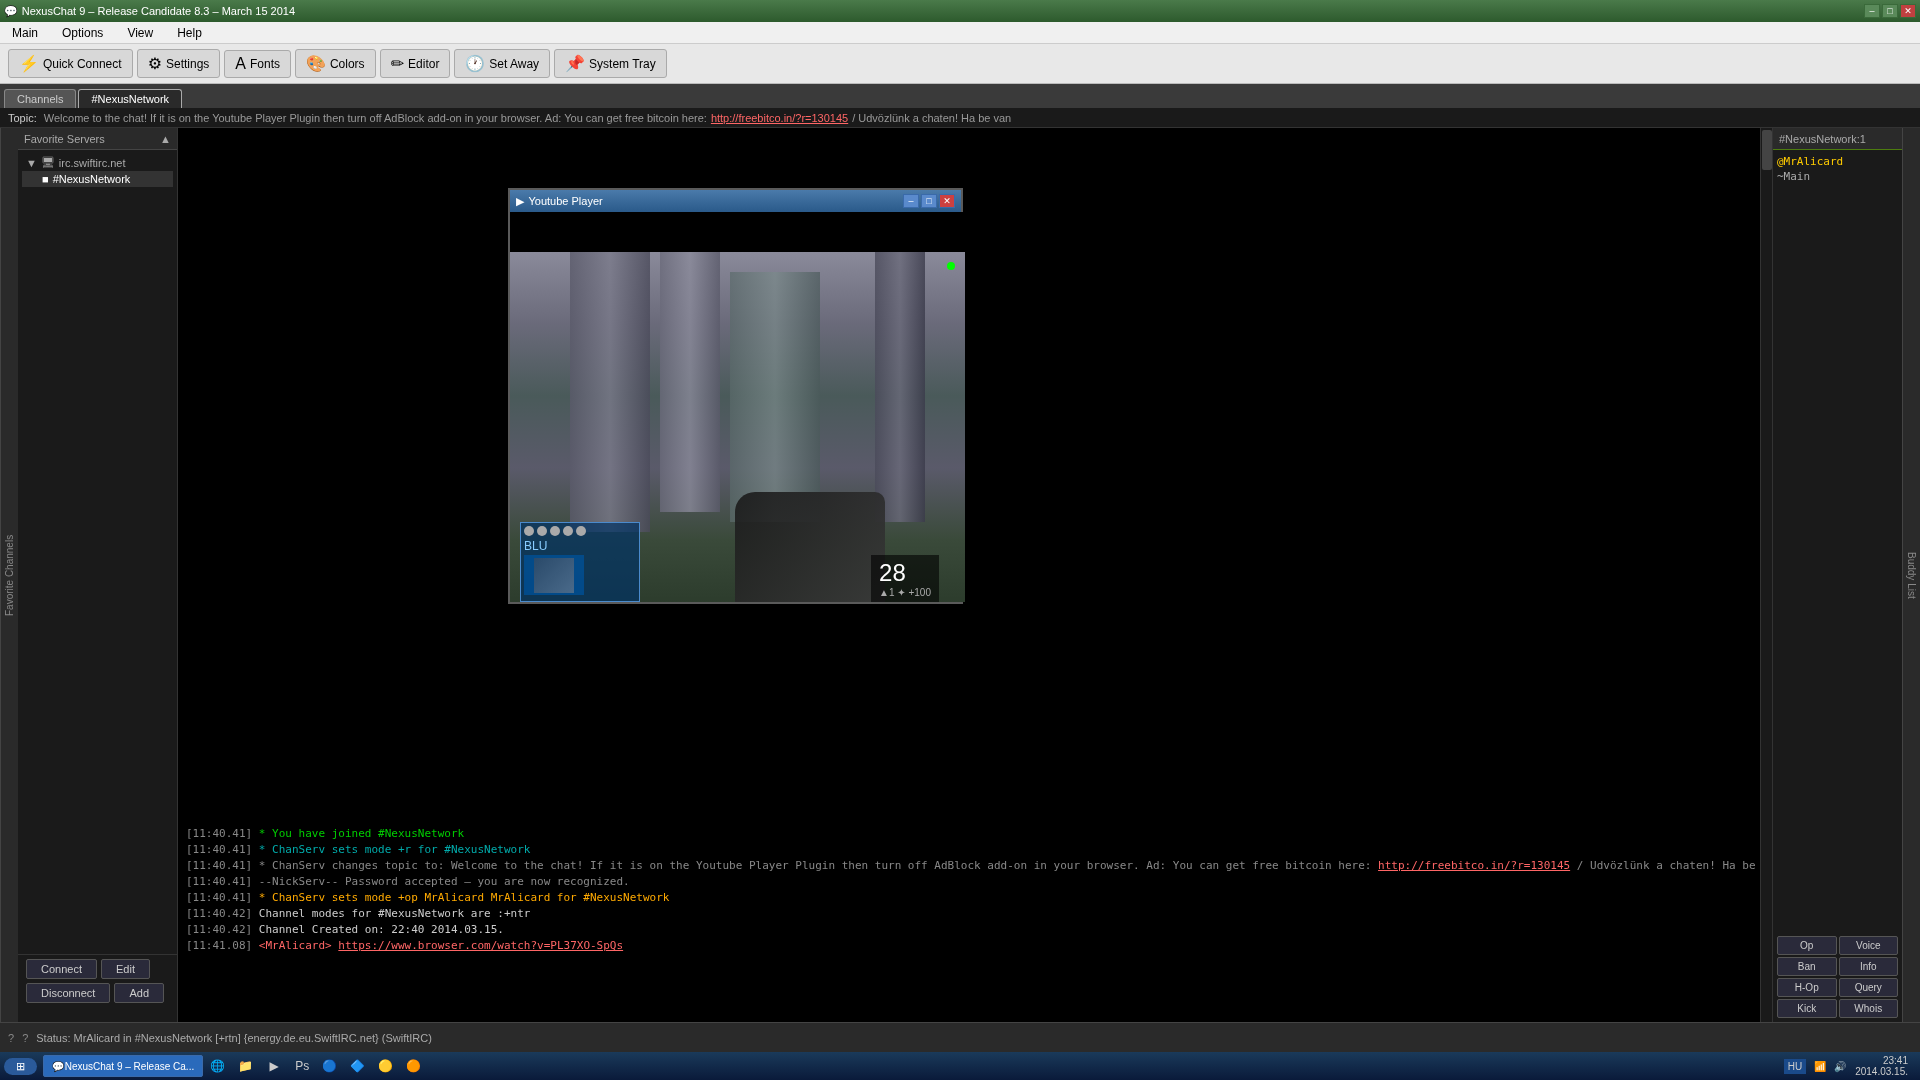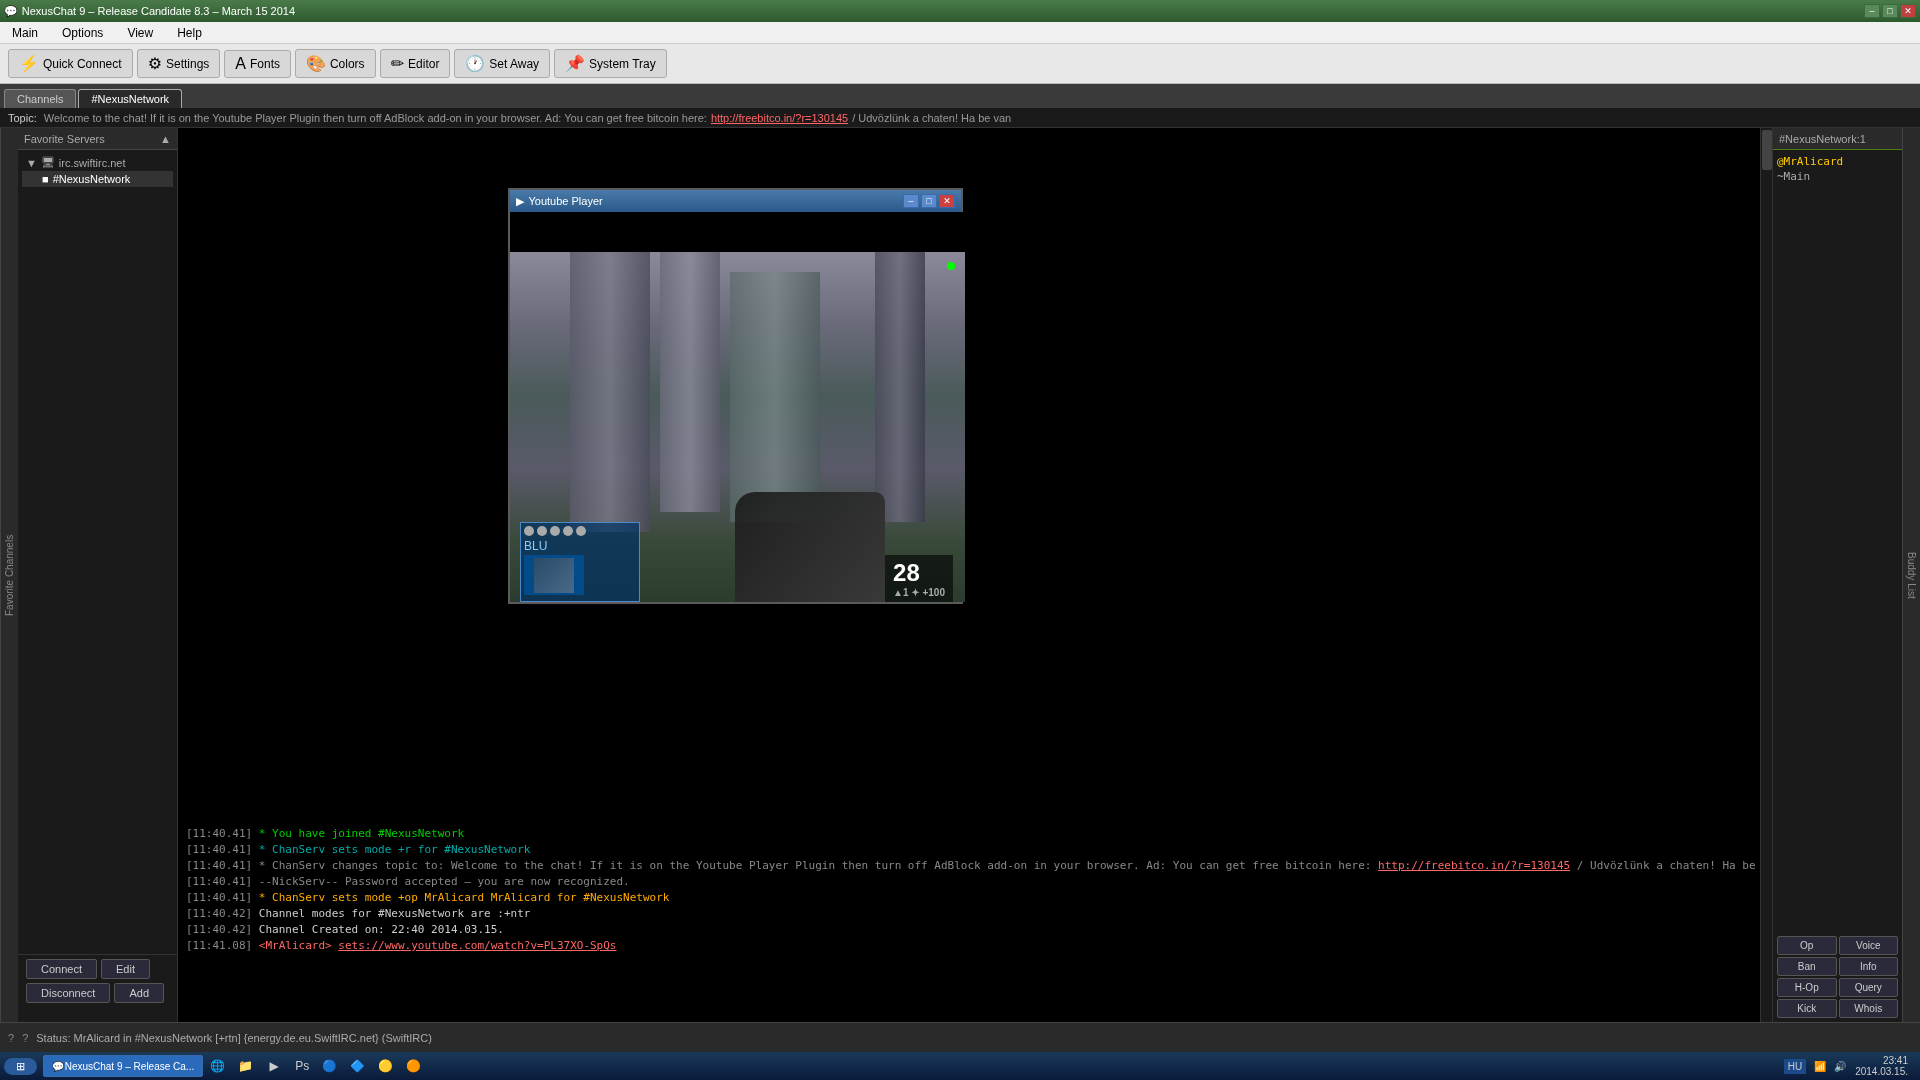--- a/index.html
+++ b/index.html
@@ -237,25 +237,25 @@
       border: 1px solid #4a8acc;
       display: flex;
       flex-direction: column;
       font-size: 9px;
       color: #aaddff;
       padding: 3px;
     }
     .game-score {
       position: absolute;
       bottom: 10px;
-      right: 12px;
+      right: 26px;
       background: rgba(0,0,0,0.6);
       color: white;
       font-size: 24px;
-      font-weight: bold;
+      font-weight: normal;
       padding: 4px 8px;
     }
 
     
     #chat-messages {
       flex: 1;
       background: #000;
       padding: 4px 8px;
       overflow-y: auto;
       font-size: 11px;
@@ -599,21 +599,21 @@
         <span class="msg-time">[11:40.42]</span>
         <span style="color:#ccc;"> Channel modes for #NexusNetwork are :+ntr</span>
       </div>
       <div class="msg-line">
         <span class="msg-time">[11:40.42]</span>
         <span style="color:#ccc;"> Channel Created on: 22:40 2014.03.15.</span>
       </div>
       <div class="msg-line">
         <span class="msg-time">[11:41.08]</span>
         <span class="msg-nick"> &lt;MrAlicard&gt; </span>
-        <span class="msg-link">sets://www.youtube.com/watch?v=PL37XO-SpQs</span>
+        <span class="msg-link">https://www.browser.com/watch?v=PL37XO-SpQs</span>
       </div>
     </div>
 
     <div style="position:absolute; right:0; top:0; bottom:0; width:12px; background:#1a1a1a; border-left:1px solid #333;">
       <div style="width:10px; height:40px; background:#444; margin:2px auto; border-radius:2px; cursor:pointer;"></div>
     </div>
   </div>
 
   <div id="right-sidebar">
     <div id="right-header">

